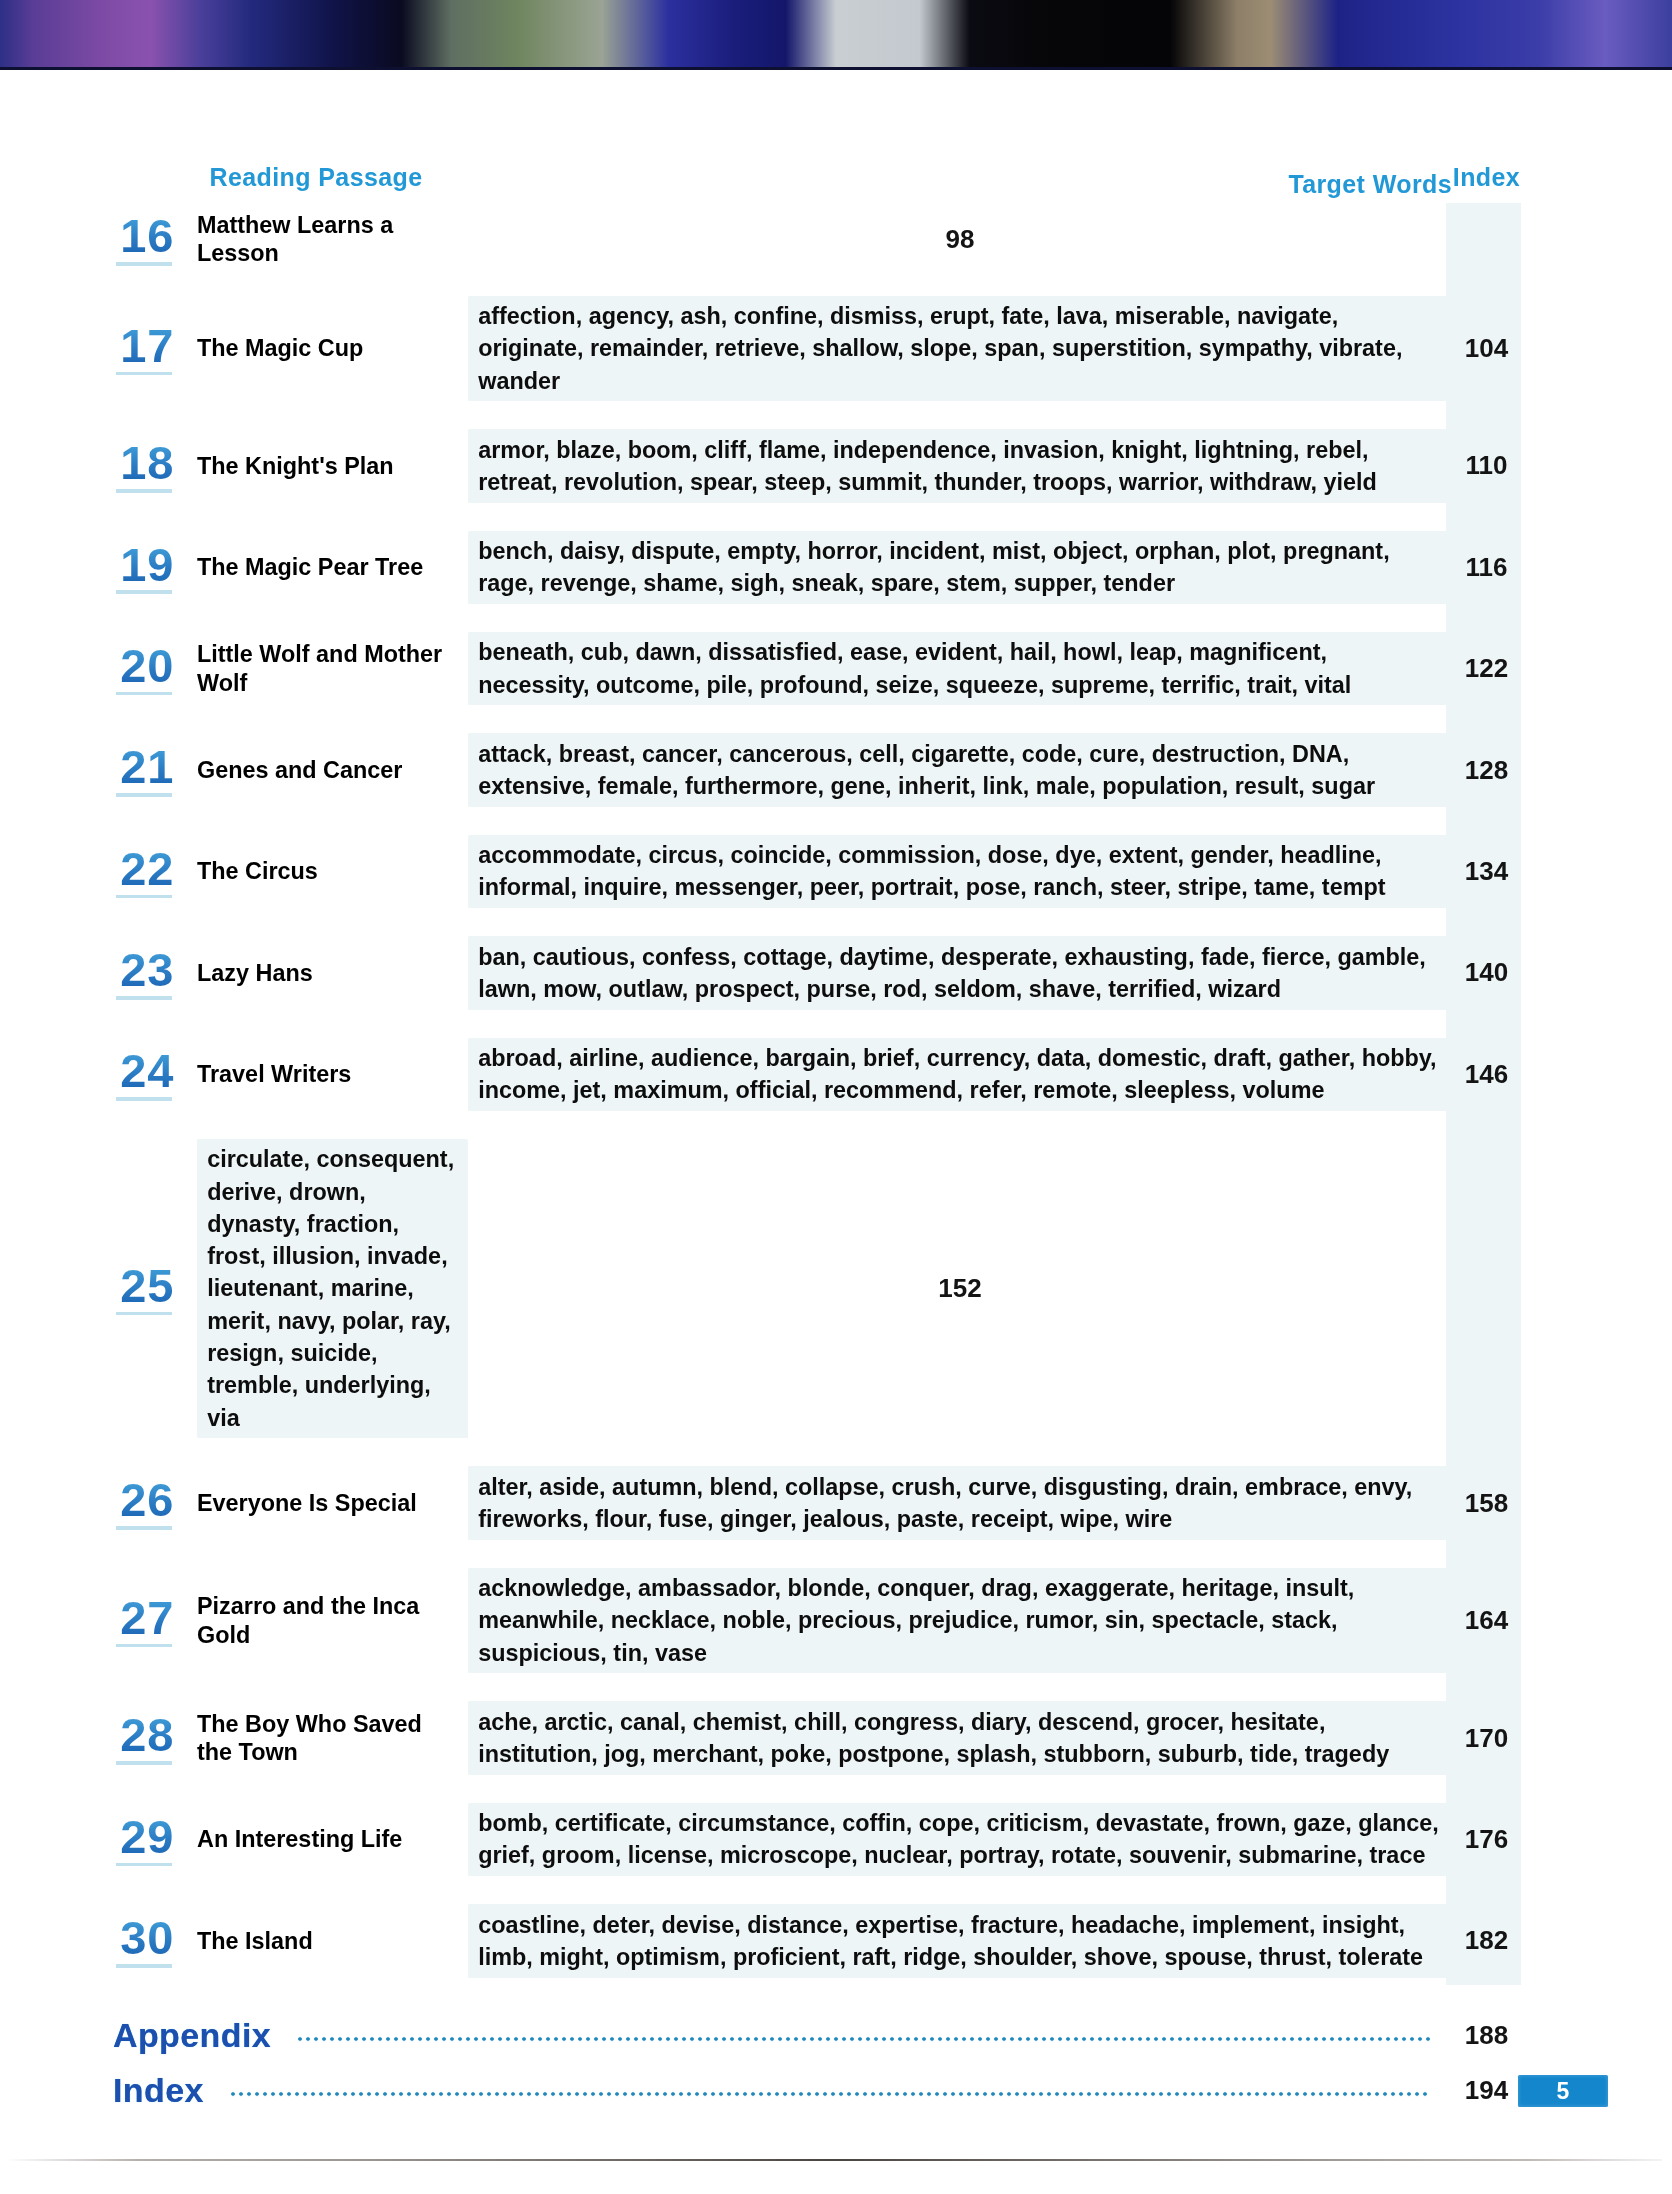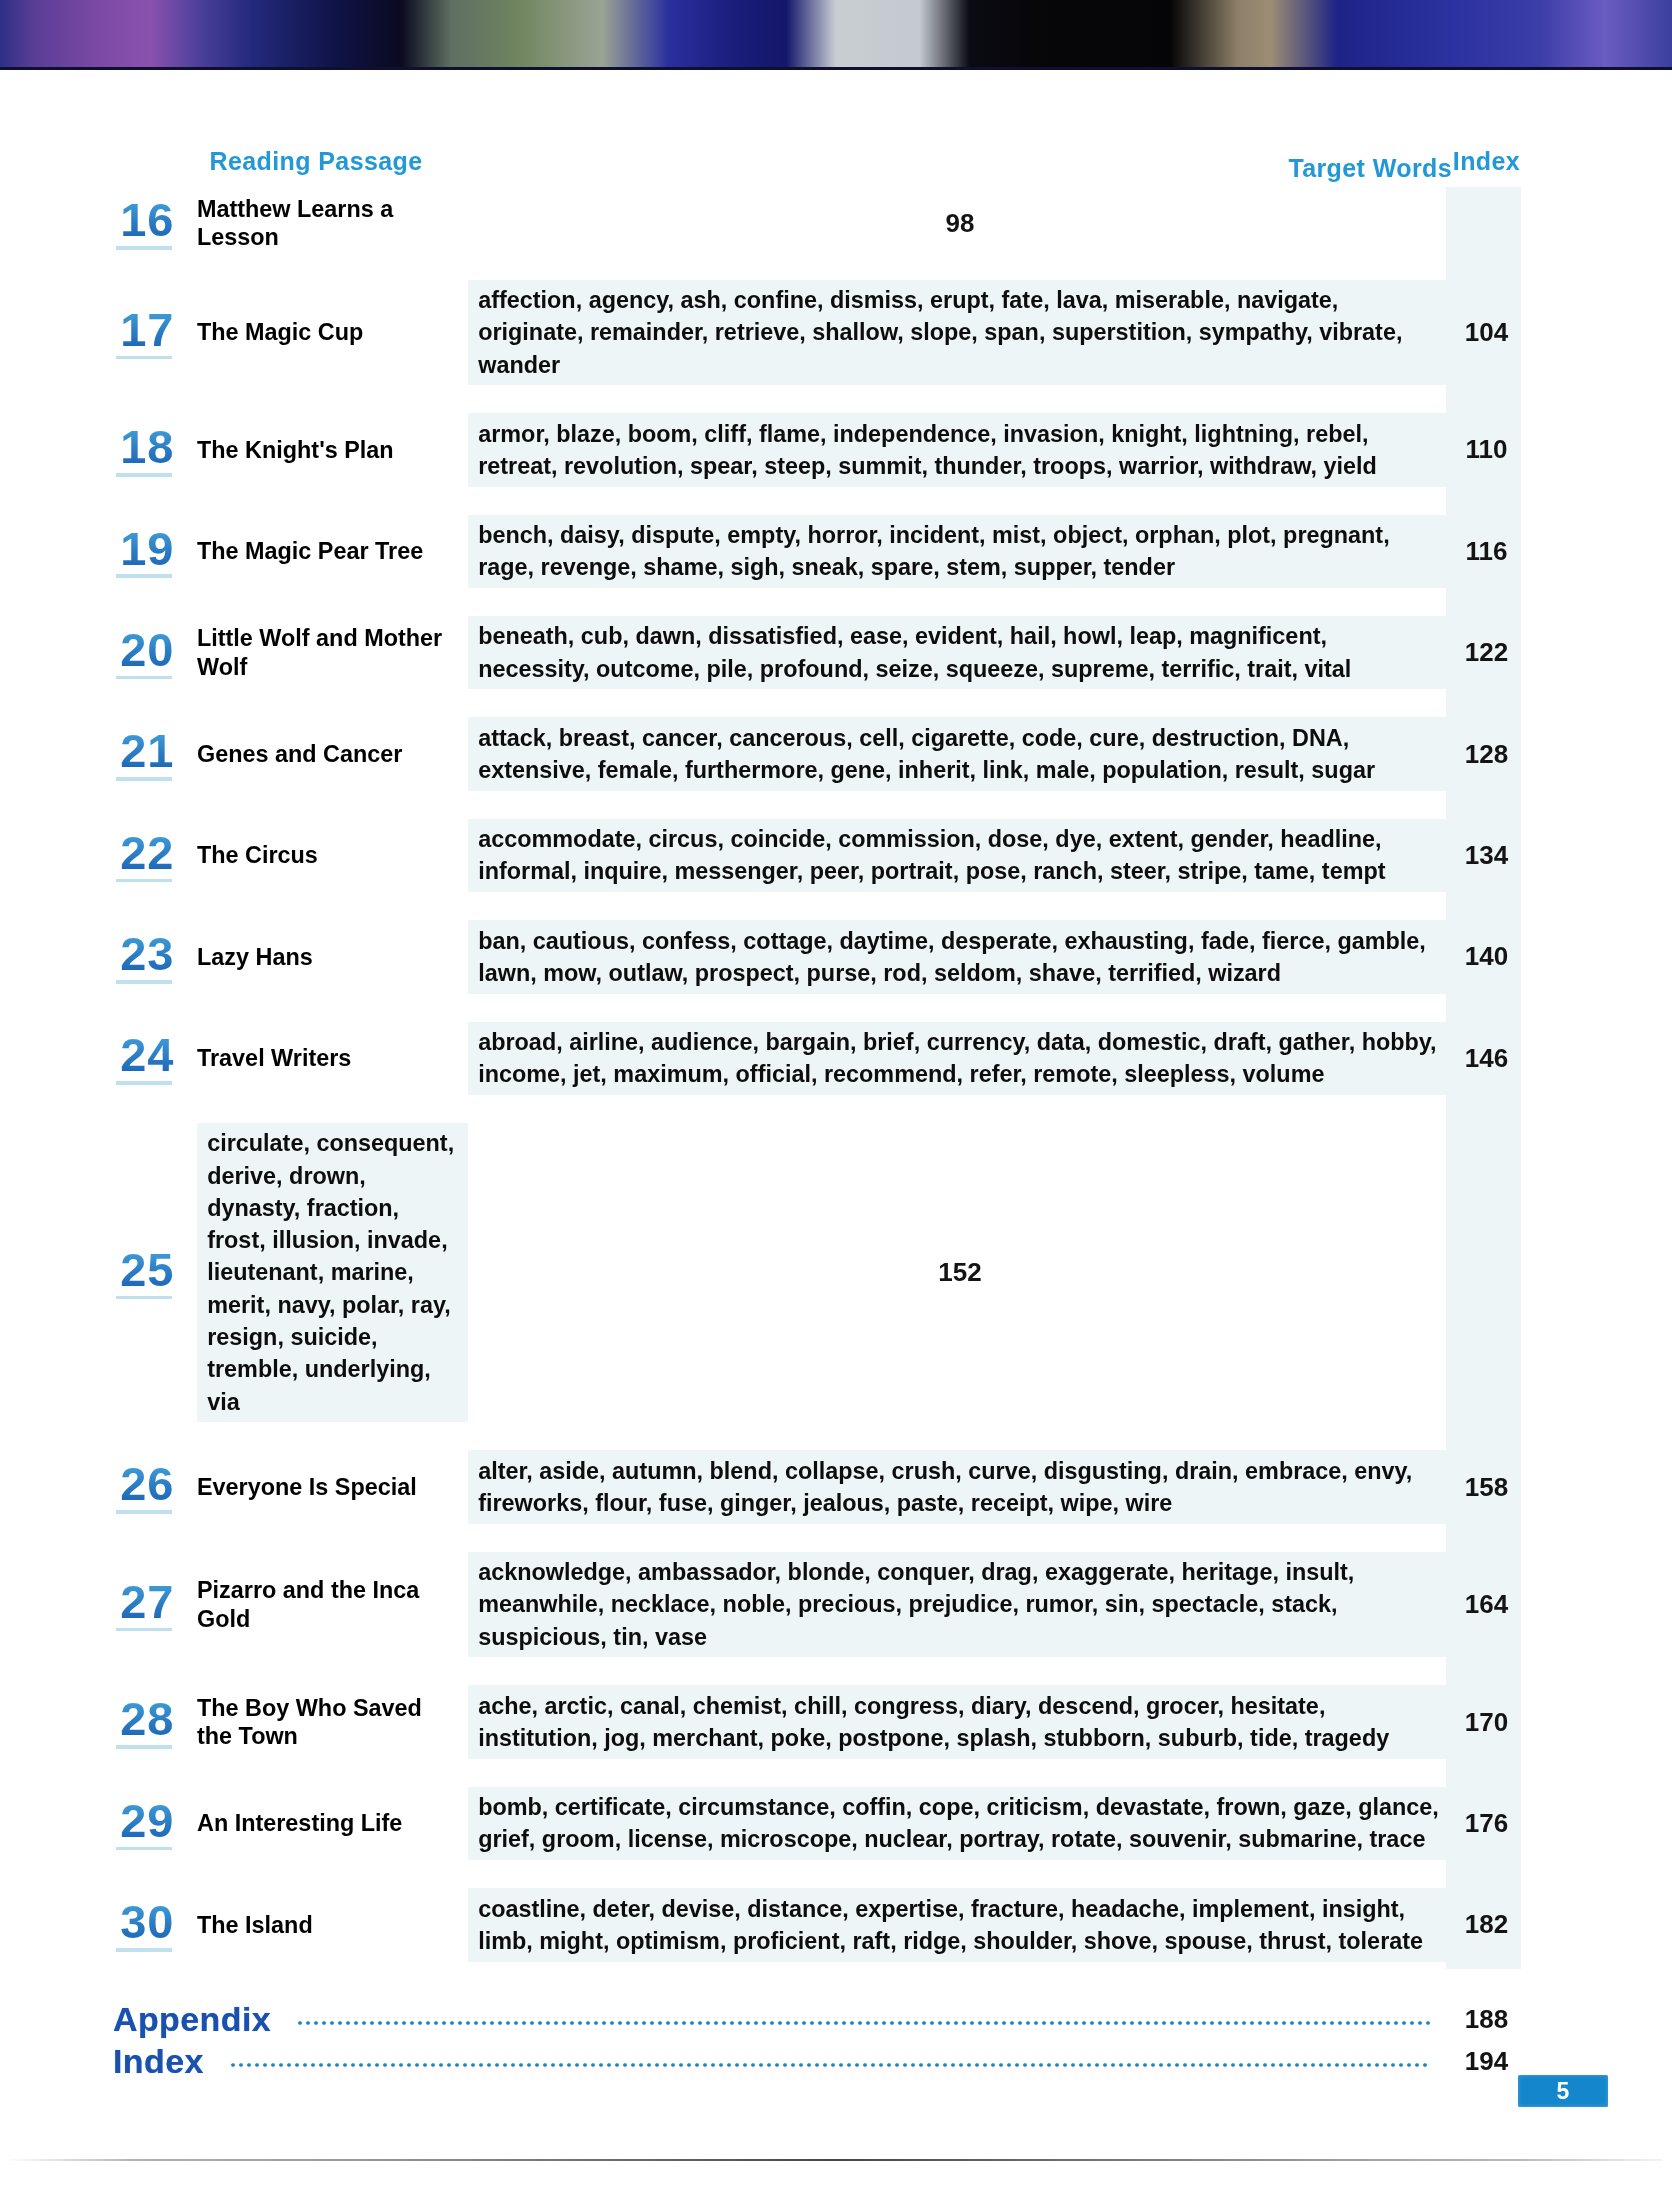--- a/index.html
+++ b/index.html
@@ -14,21 +14,21 @@
     background:linear-gradient(90deg,
       #2d2f86 0%, #5a3d96 2%, #7c4aa4 6%, #8a52ae 9%, #4a3f9a 12%,
       #232a7e 15%, #101348 20%, #0a0a20 24%, #5f6f62 27%, #6f855f 31%,
       #8a987f 34%, #9aa394 36%, #2b2f9e 40%, #1a1d7a 44%, #14166a 47%,
       #c9ced2 50%, #c3c9cf 55%, #0a0a12 58%, #060608 63%, #050507 70%,
       #8d7f68 74%, #9c8d74 76%, #1d2386 80%, #262c96 84%, #2e34a2 88%,
       #3b3da8 92%, #6a5cc0 96%, #3c3f9e 100%);
     border-bottom:3.7px solid #0d1030;
   }
   
-  .toc{position:absolute;top:58px;left:113px;width:1408px;}
+  .toc{position:absolute;top:74px;left:113px;width:1408px;}
   .head-row{
     display:grid;grid-template-columns:84px 271px 984px 69px;
     margin-top:82px;height:34px;align-items:center;
   }
   .head{
     font-weight:bold;font-size:25px;color:#2299d6;letter-spacing:0.4px;
   }
   .head-reading{grid-column:1/3;text-align:center;padding-left:51px;}
   .head-words{grid-column:3;text-align:right;margin-top:14px;}
   .head-page{grid-column:4;text-align:center;}
@@ -62,21 +62,21 @@
     padding-right:25px;
   }
   .words-cell{
     font-size:23.4px;font-weight:600;line-height:1.38;color:#0d0d0d;
     background:#eef5f7;padding:4.4px 10.2px;border-radius:1.5px;
   }
   .page-cell{
     font-size:26px;font-weight:600;color:#141414;text-align:center;
   }
   
-  .footer{margin-top:37px;display:flex;flex-direction:column;}
+  .footer{margin-top:37px;display:flex;flex-direction:column;gap:13px;}
   .footer-row{display:flex;align-items:center;height:42px;}
   .footer-label{
     font-size:34px;font-weight:bold;color:#1d4fae;letter-spacing:0.4px;
     text-shadow:0 0 0.7px #2f9ad4;
   }
   .leader{
     flex:1;height:5.9px;margin:7.3px 22px 0 25px;
     background-image:radial-gradient(circle, #1e88bb 1.6px, rgba(30,136,187,0) 2px);
     background-size:8px 5.9px;background-repeat:repeat-x;background-position:left center;
   }

